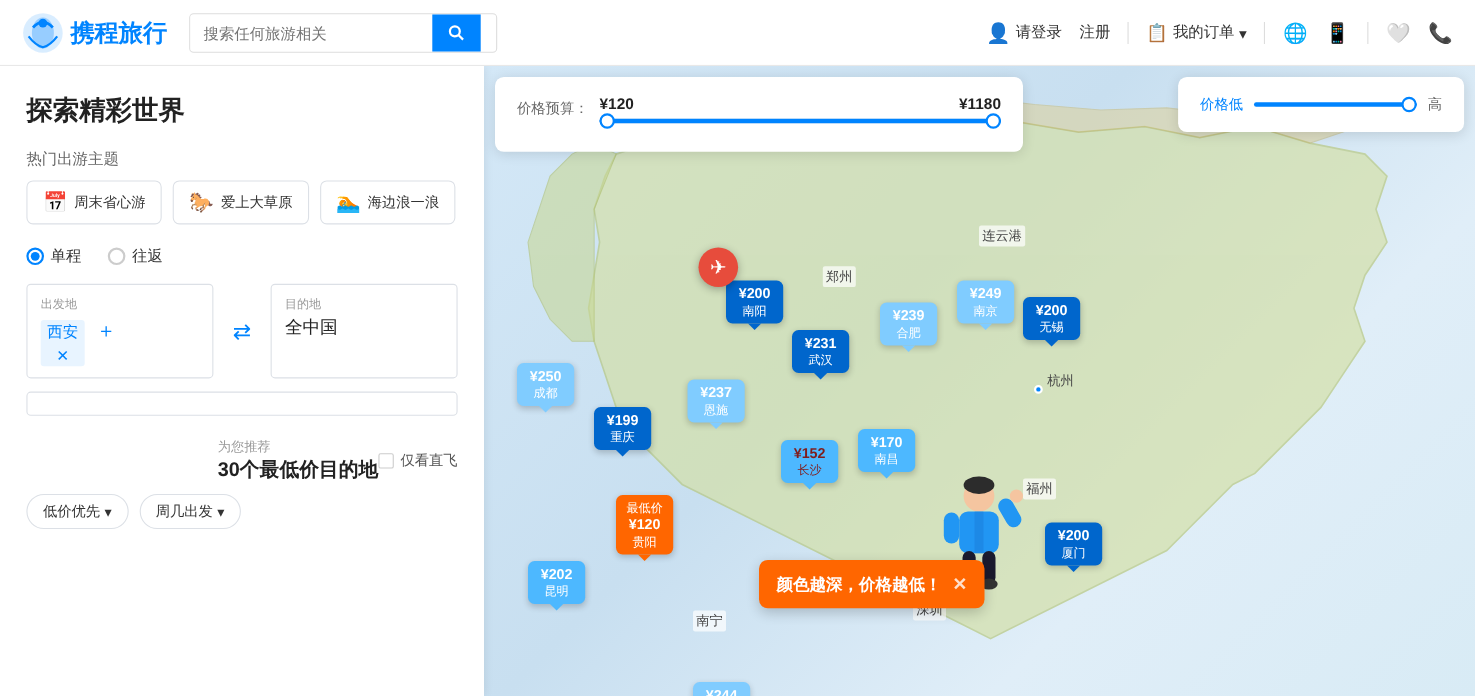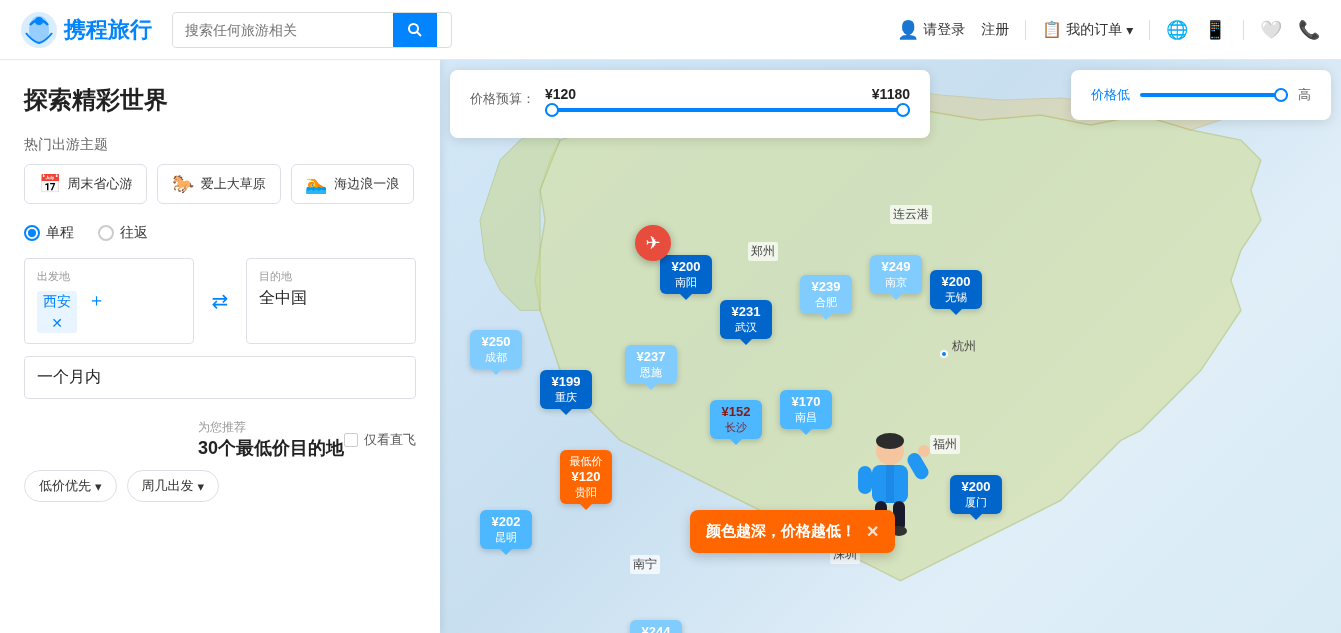--- a/index.html
+++ b/index.html
@@ -545,21 +545,20 @@
       <div class="swap-btn">
         <span class="swap-icon">⇄</span>
       </div>
       <div class="form-field">
         <div class="form-field-label">目的地</div>
         <div class="form-field-value">全中国</div>
       </div>
     </div>
 
     <div class="date-field">
-      <div class="date-field-value">一个月内</div>
     </div>
 
     <div class="recommend-header">
       <div>
         <div class="recommend-label">为您推荐</div>
         <div class="recommend-title">30个最低价目的地</div>
       </div>
       <div class="direct-only">
         <div class="checkbox-box"></div>
         <span>仅看直飞</span>

